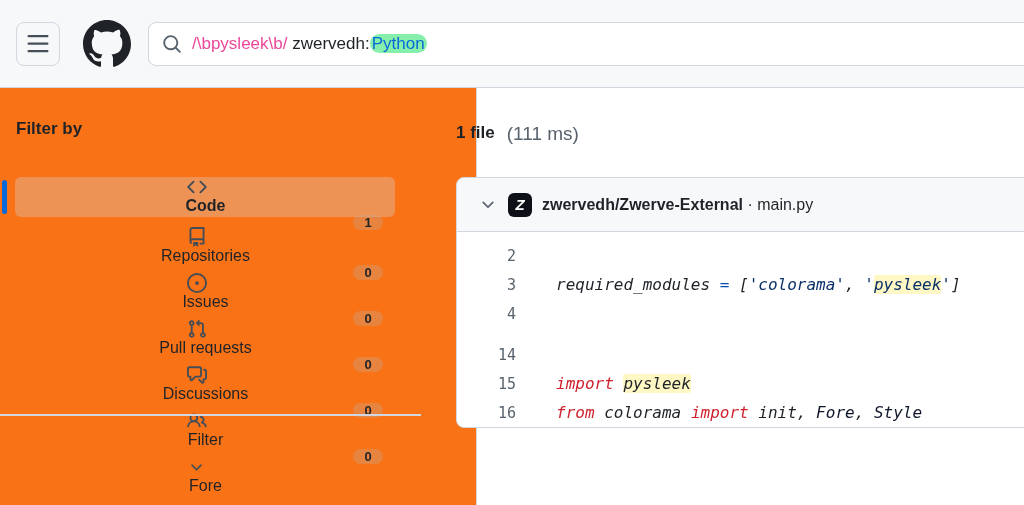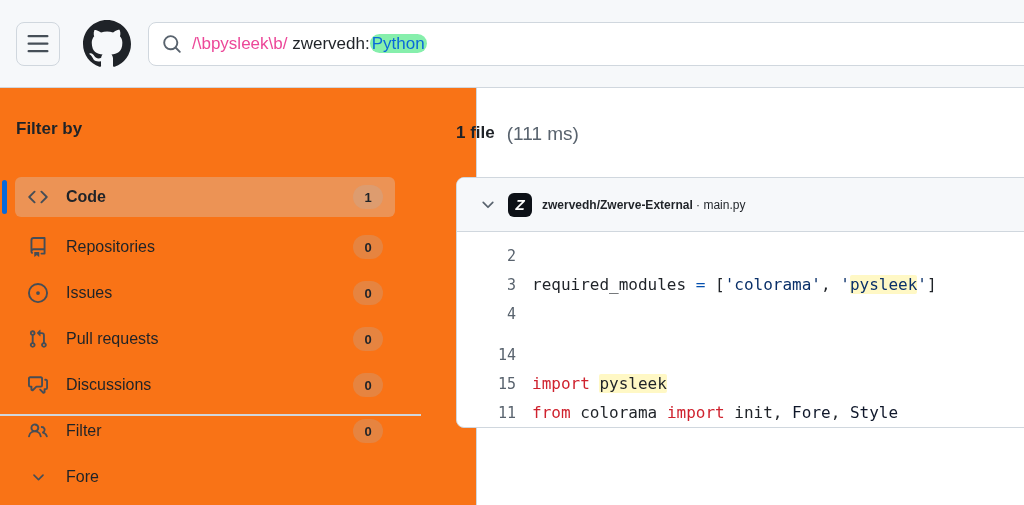--- a/index.html
+++ b/index.html
@@ -22,21 +22,21 @@
   .q-regex { color:#ec4899; }
   .q-sep { color:#1f2328; }
   .q-lang { color:#0969da; background:#86efac; border-radius:10px; padding:0 2px; }
 
   
   .sidebar { position:absolute; left:0; top:88px; width:477px; height:417px;
     background:#f97316; border-right:1px solid #d0d7de; }
   .filter-title { position:absolute; left:16px; top:31px; font-size:17px; font-weight:700; }
   .side-list { position:absolute; left:0; top:89px; width:421px; }
   .side-item { position:relative; margin:0 26px 6px 15px; height:40px; border-radius:6px;
-    display:flex; align-items:center; padding:0 12px 0 13px; cursor:pointer; }
+    display:flex; align-items:center; padding:0 12px 0 13px; cursor:pointer;flex-direction:column; }
   .side-item.selected { background:rgba(208,215,222,.32); margin-bottom:10px; }
   .side-item.selected .s-label { font-weight:700; }
   .accent { position:absolute; left:-13px; top:3px; width:5px; height:34px;
     border-radius:3px; background:#0969da; }
   .s-icon { width:20px; height:20px; color:#454d56; flex:none; display:flex;
     align-items:center; justify-content:center; margin-right:18px; }
   .s-icon svg { width:20px; height:20px; }
   .side-item.more .s-icon svg { width:17px; height:17px; }
   .s-label { font-size:16px; color:#1f2328; }
   .badge { margin-left:auto; min-width:30px; height:24px; padding:0 8px; border-radius:12px;
@@ -50,31 +50,31 @@
   .res-time { font-size:19px; color:#59636e; }
 
   .card { position:absolute; left:456px; top:177px; width:640px; height:251px;
     border:1px solid #d0d7de; border-radius:8px; background:#fff; overflow:hidden; }
   .card-head { height:54px; background:#f6f8fa; border-bottom:1px solid #d0d7de;
     display:flex; align-items:center; padding:0 16px 0 22px; }
   .chev-btn { color:#59636e; display:flex; background:none; border:none; cursor:pointer; padding:0; }
   .avatar { width:24px; height:24px; border-radius:6px; background:#0d1117; color:#fff;
     margin-left:11px; flex:none; display:flex; align-items:center; justify-content:center;
     font-size:15px; font-weight:700; font-style:italic; cursor:pointer; }
-  .card-title { margin-left:10px; font-size:12px; white-space:pre; }
+  .card-title { margin-left:10px; font-size:16px; white-space:pre; }
   .repo-link { font-weight:700; color:#1f2328; cursor:pointer; }
   .title-sep { color:#1f2328; }
   .file-link { color:#1f2328; cursor:pointer; }
 
   .card-body { padding:9px 0 12px; font-family:"DejaVu Sans Mono","Liberation Mono",monospace; font-size:16px; }
   .code-group { margin-bottom:12px; }
   .code-group:last-child { margin-bottom:0; }
   .code-line { display:flex; height:29px; align-items:center; cursor:pointer; }
   .ln { width:59px; flex:none; text-align:right; color:#59636e; font-size:15px; }
-  .cl { padding-left:16px; white-space:pre; }
+  .cl { padding-left:40px; white-space:pre;font-style:italic; }
   .tok.pl    { color:#1f2328; }
   .tok.kw    { color:#cf222e; }
   .tok.str   { color:#0a3069; }
   .tok.op    { color:#0550ae; }
   .tok.const { color:#0f172a; }
   .tok.hl    { background:#fff8c5; border-radius:2px; }
 </style>
 </head>
 <body>
 
@@ -209,20 +209,20 @@
         <div class="code-group">
           <div class="code-line">
             <span class="ln">14</span>
             <span class="cl"></span>
           </div>
           <div class="code-line">
             <span class="ln">15</span>
             <span class="cl"><span class="tok kw">import </span><span class="tok pl hl">pysleek</span></span>
           </div>
           <div class="code-line">
-            <span class="ln">11</span>
+            <span class="ln">16</span>
             <span class="cl"><span class="tok kw">from </span><span class="tok pl">colorama </span><span class="tok kw">import </span><span class="tok pl">init, </span><span class="tok const">Fore</span><span class="tok pl">, </span><span class="tok const">Style</span></span>
           </div>
         </div>
       </div>
   </div>
 
 </div>
 
 </body></html>

